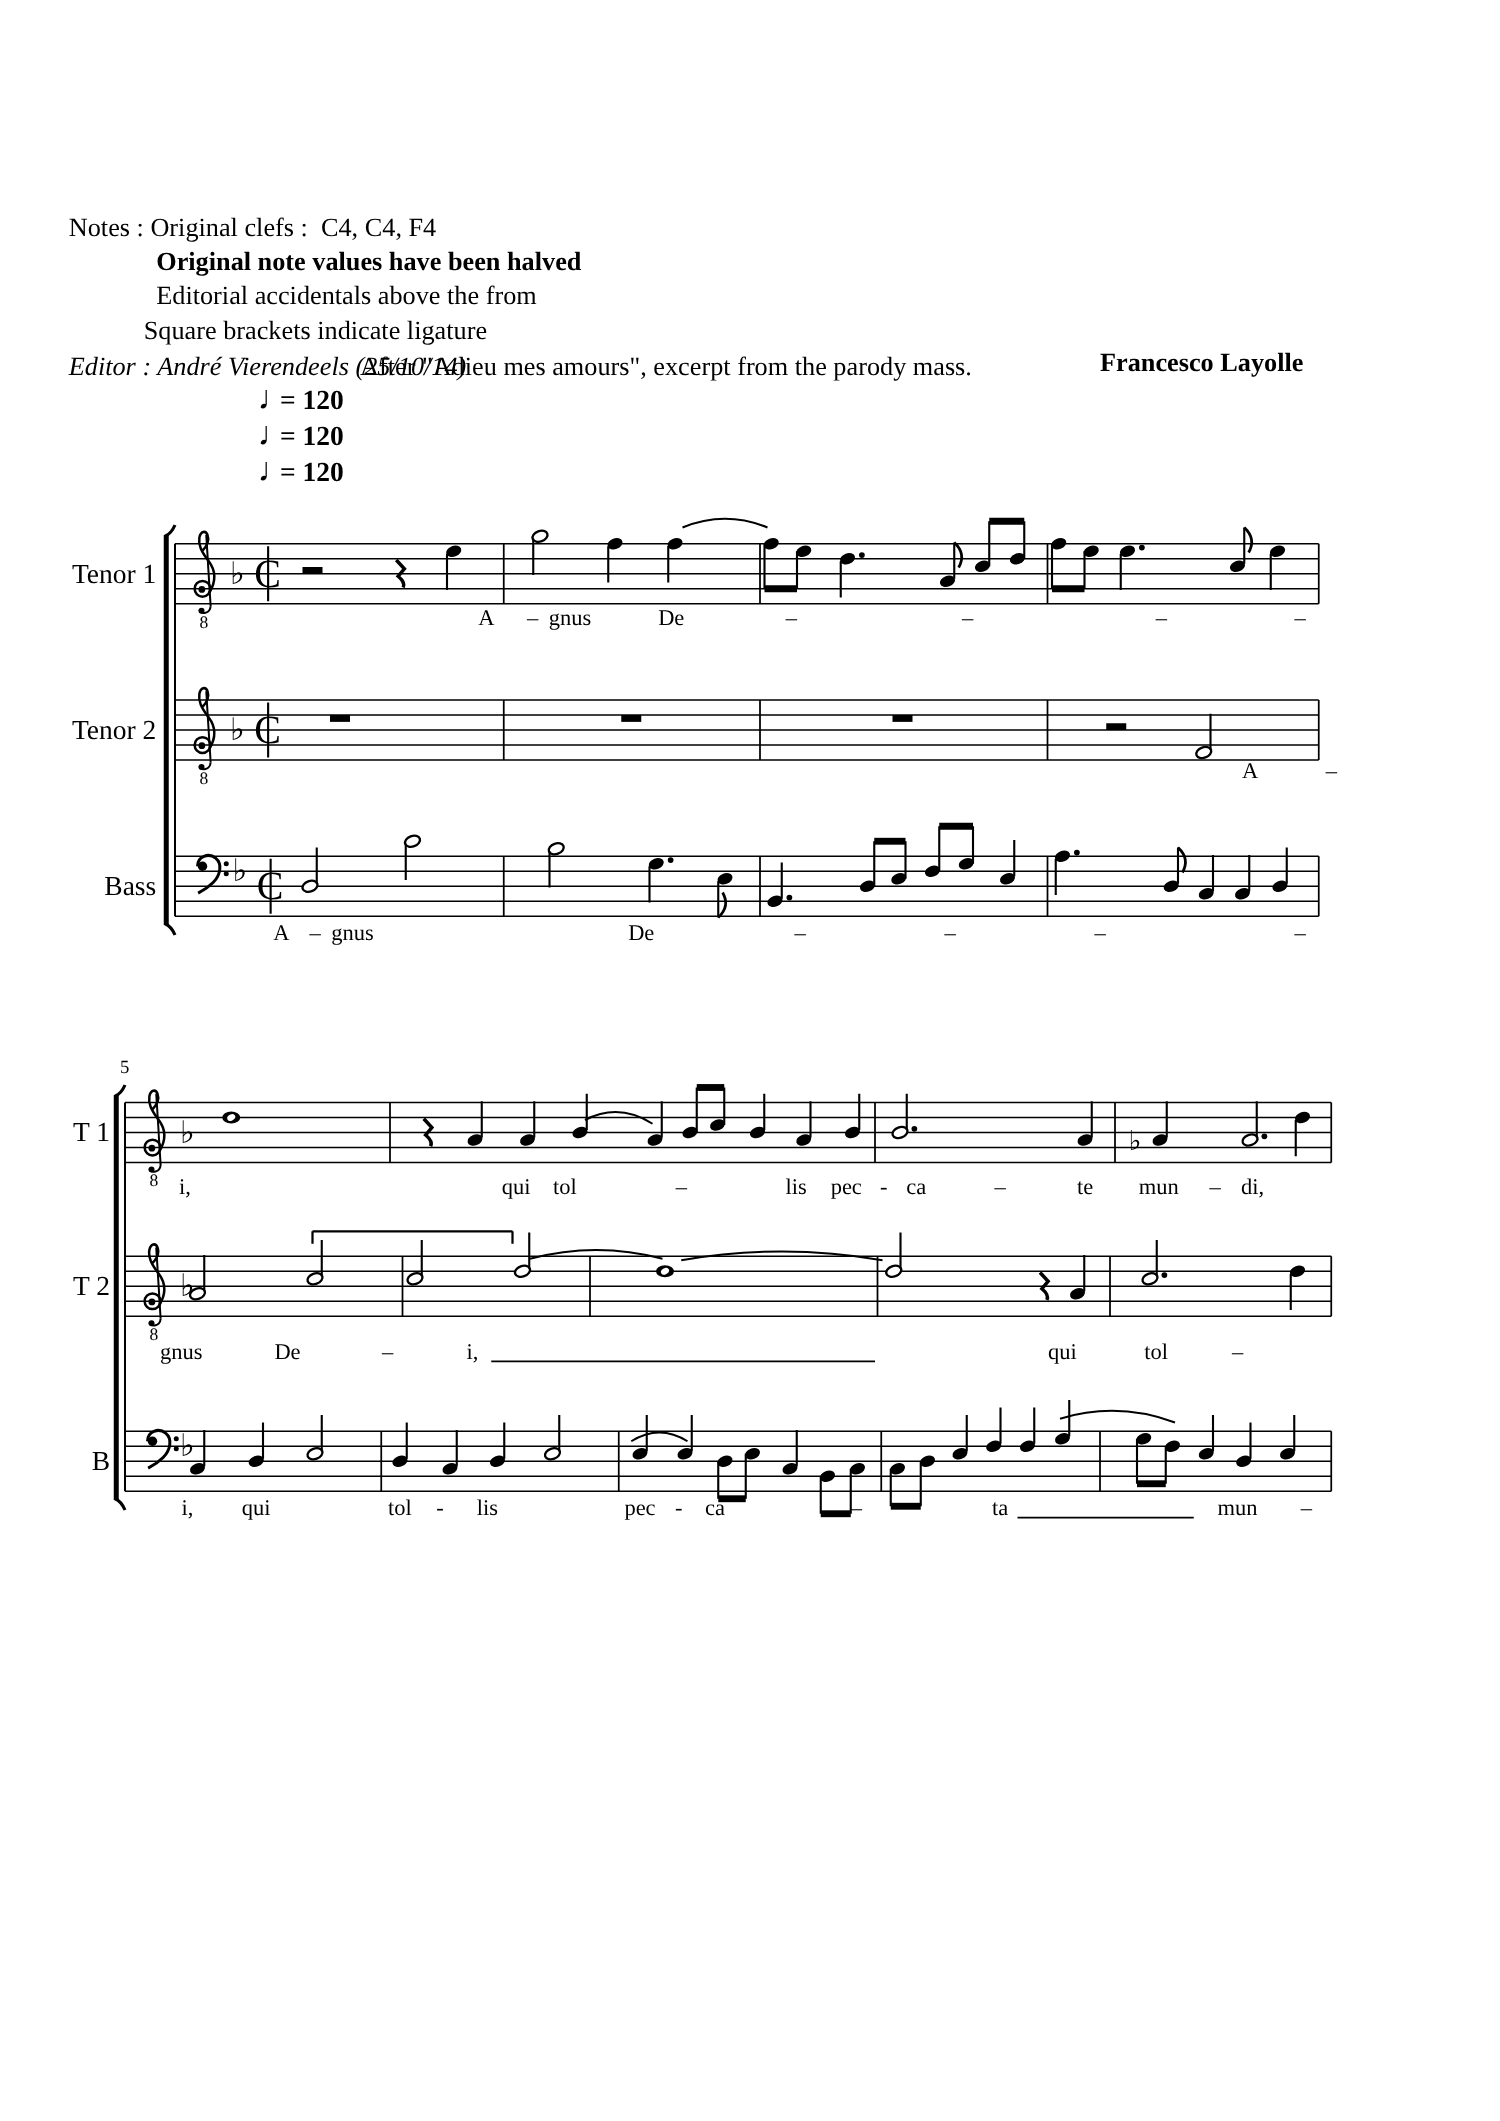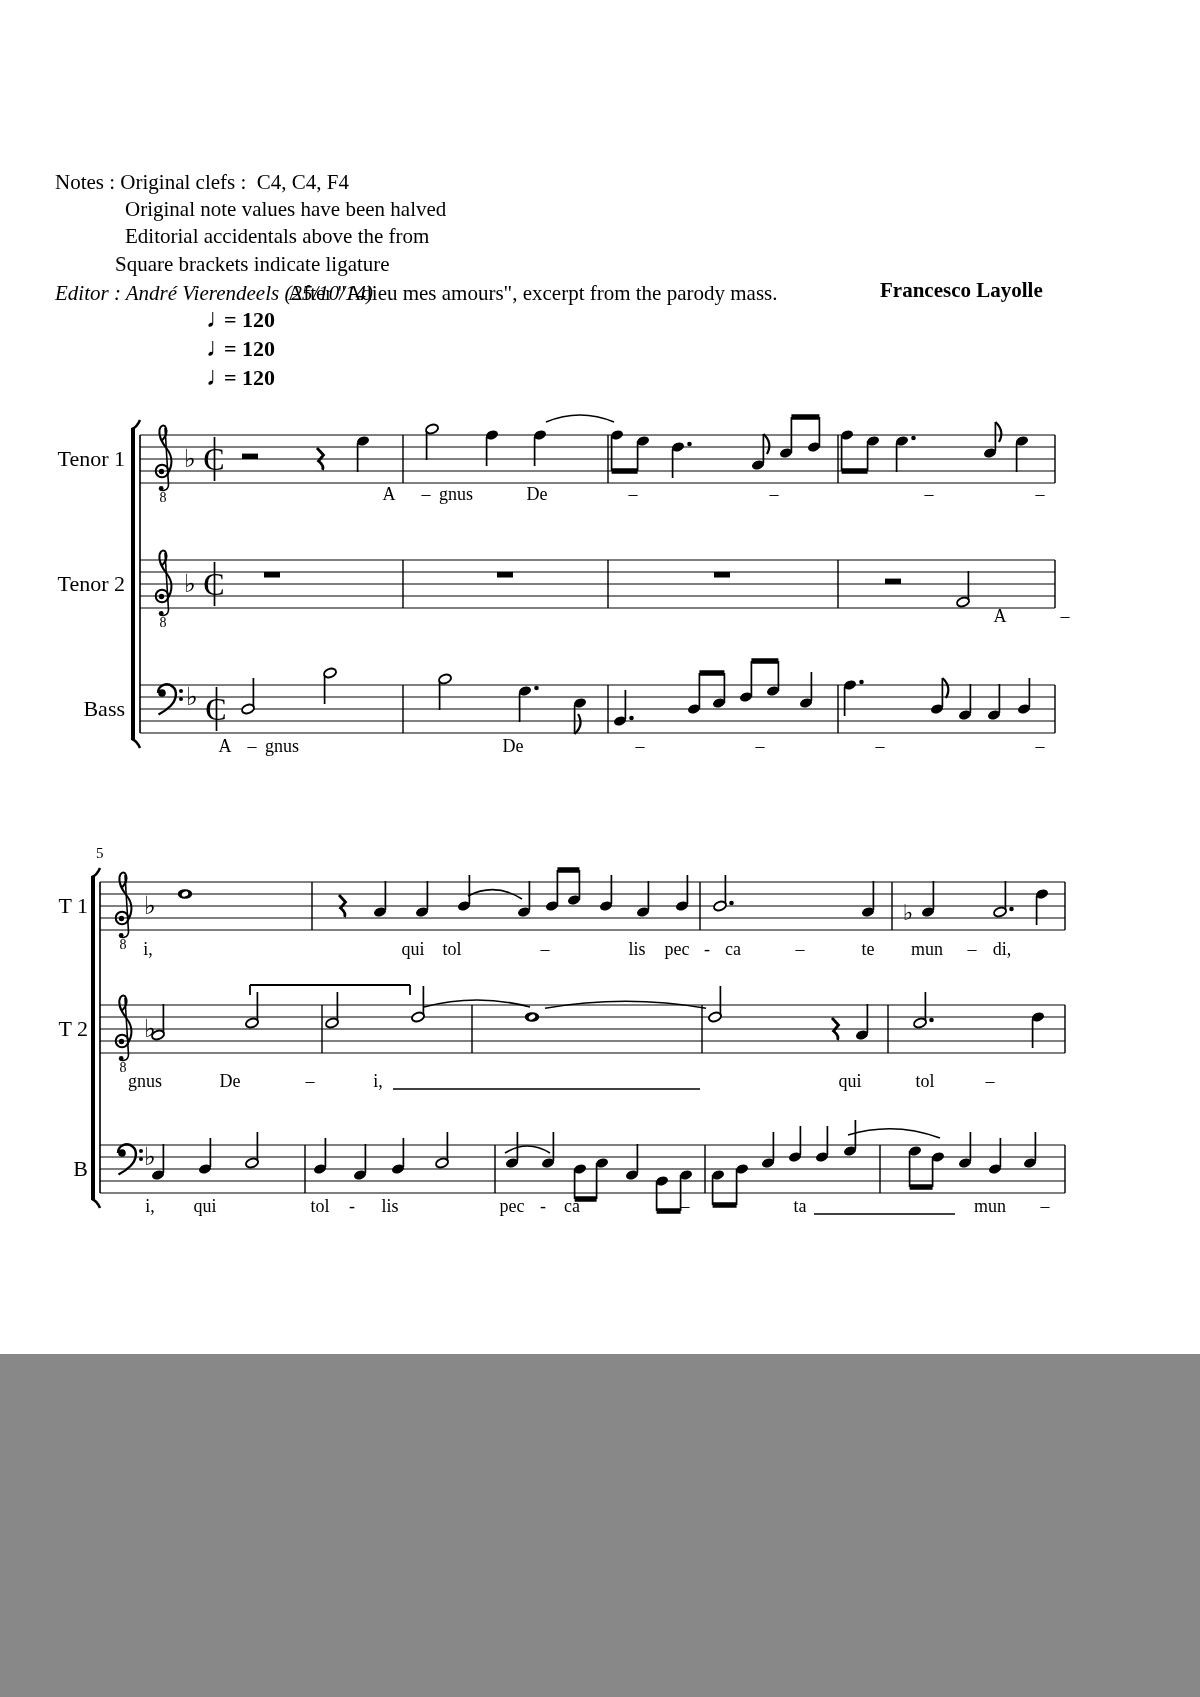--- a/index.html
+++ b/index.html
@@ -1,29 +1,29 @@
 <!DOCTYPE html>
 <html><head>
 <meta charset="utf-8">
 <style>
   html,body{margin:0;padding:0;background:#888;}
-  .page{position:relative;width:1200px;height:1354px;background:#ffffff;margin:0 auto;
+  .page{position:relative;width:1200px;height:1697px;background:#ffffff;margin:0 auto;
         font-family:"Liberation Serif","DejaVu Serif",serif;color:#000;overflow:hidden;}
   .txt{position:absolute;white-space:pre;font-size:21px;line-height:1.2;}
   .title{font-size:44px;font-weight:bold;letter-spacing:1px;}
   .bold{font-weight:bold;}
   svg{position:absolute;left:0;top:0;}
   text{font-family:"Liberation Serif","DejaVu Serif",serif;}
 </style>
 </head>
 <body>
 
 <div class="page">
   <div class="txt" style="left:55px;top:170px;">Notes : Original clefs :  C4, C4, F4</div>
-  <div class="txt" style="left:125px;top:197px;">Original note values have been halved</div>
+  <div class="txt" style="left:125px;top:197px;font-weight:bold;">Original note values have been halved</div>
   <div class="txt" style="left:125px;top:224px;">Editorial accidentals above the from</div>
 
   <div class="txt" style="left:115px;top:252px;text-align:center;">Square brackets indicate ligature</div>
 
   <div class="txt" style="left:55px;top:281px;font-style:italic;">Editor : André Vierendeels (25/10/14)</div>
   <div class="txt" style="left:288px;top:281px;">After "Adieu mes amours", excerpt from the parody mass.</div>
   <div class="txt bold" style="left:880px;top:278px;">Francesco Layolle</div>
 
 
   <svg id="music-svg" width="1200" height="1697" viewBox="0 0 1200 1697">

